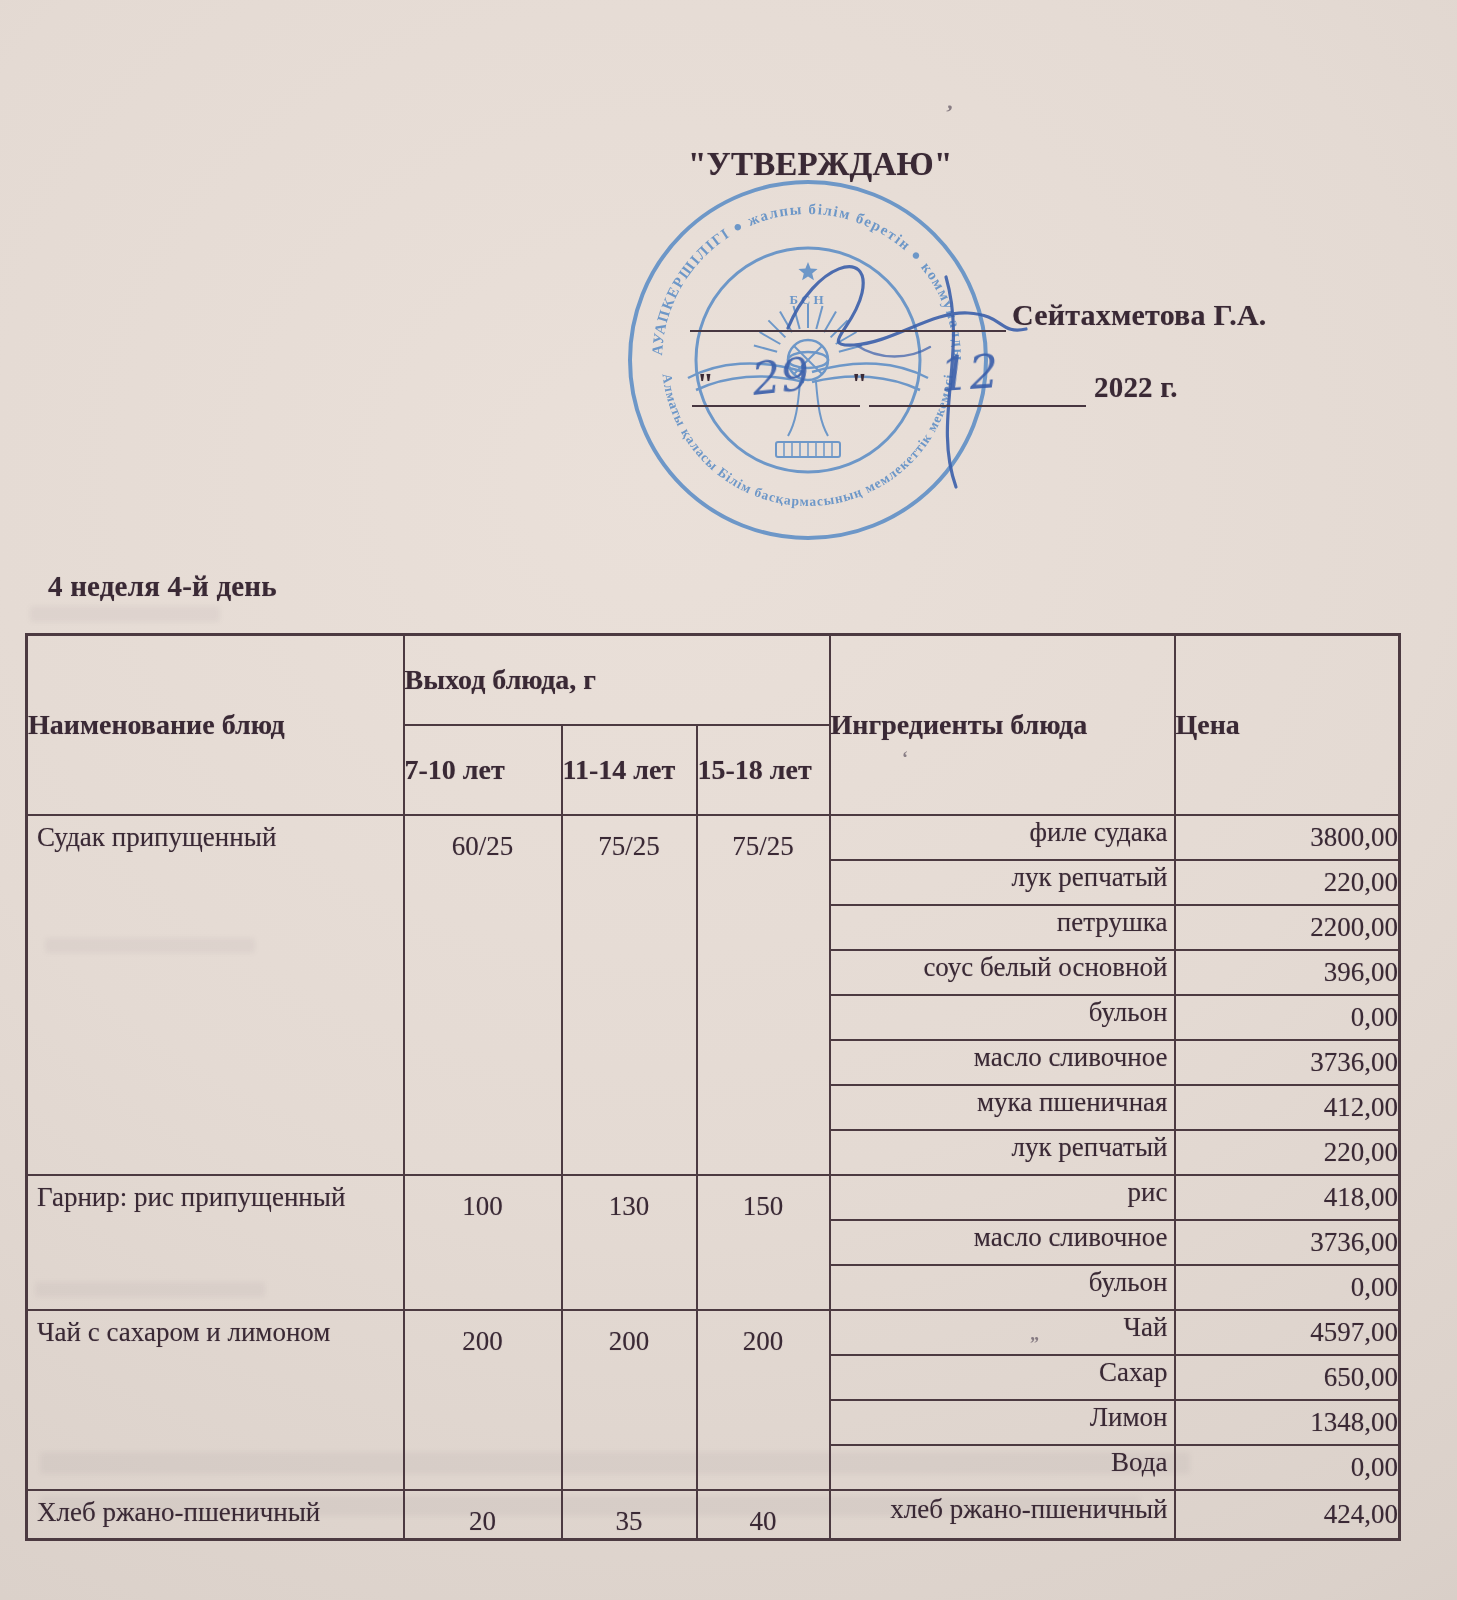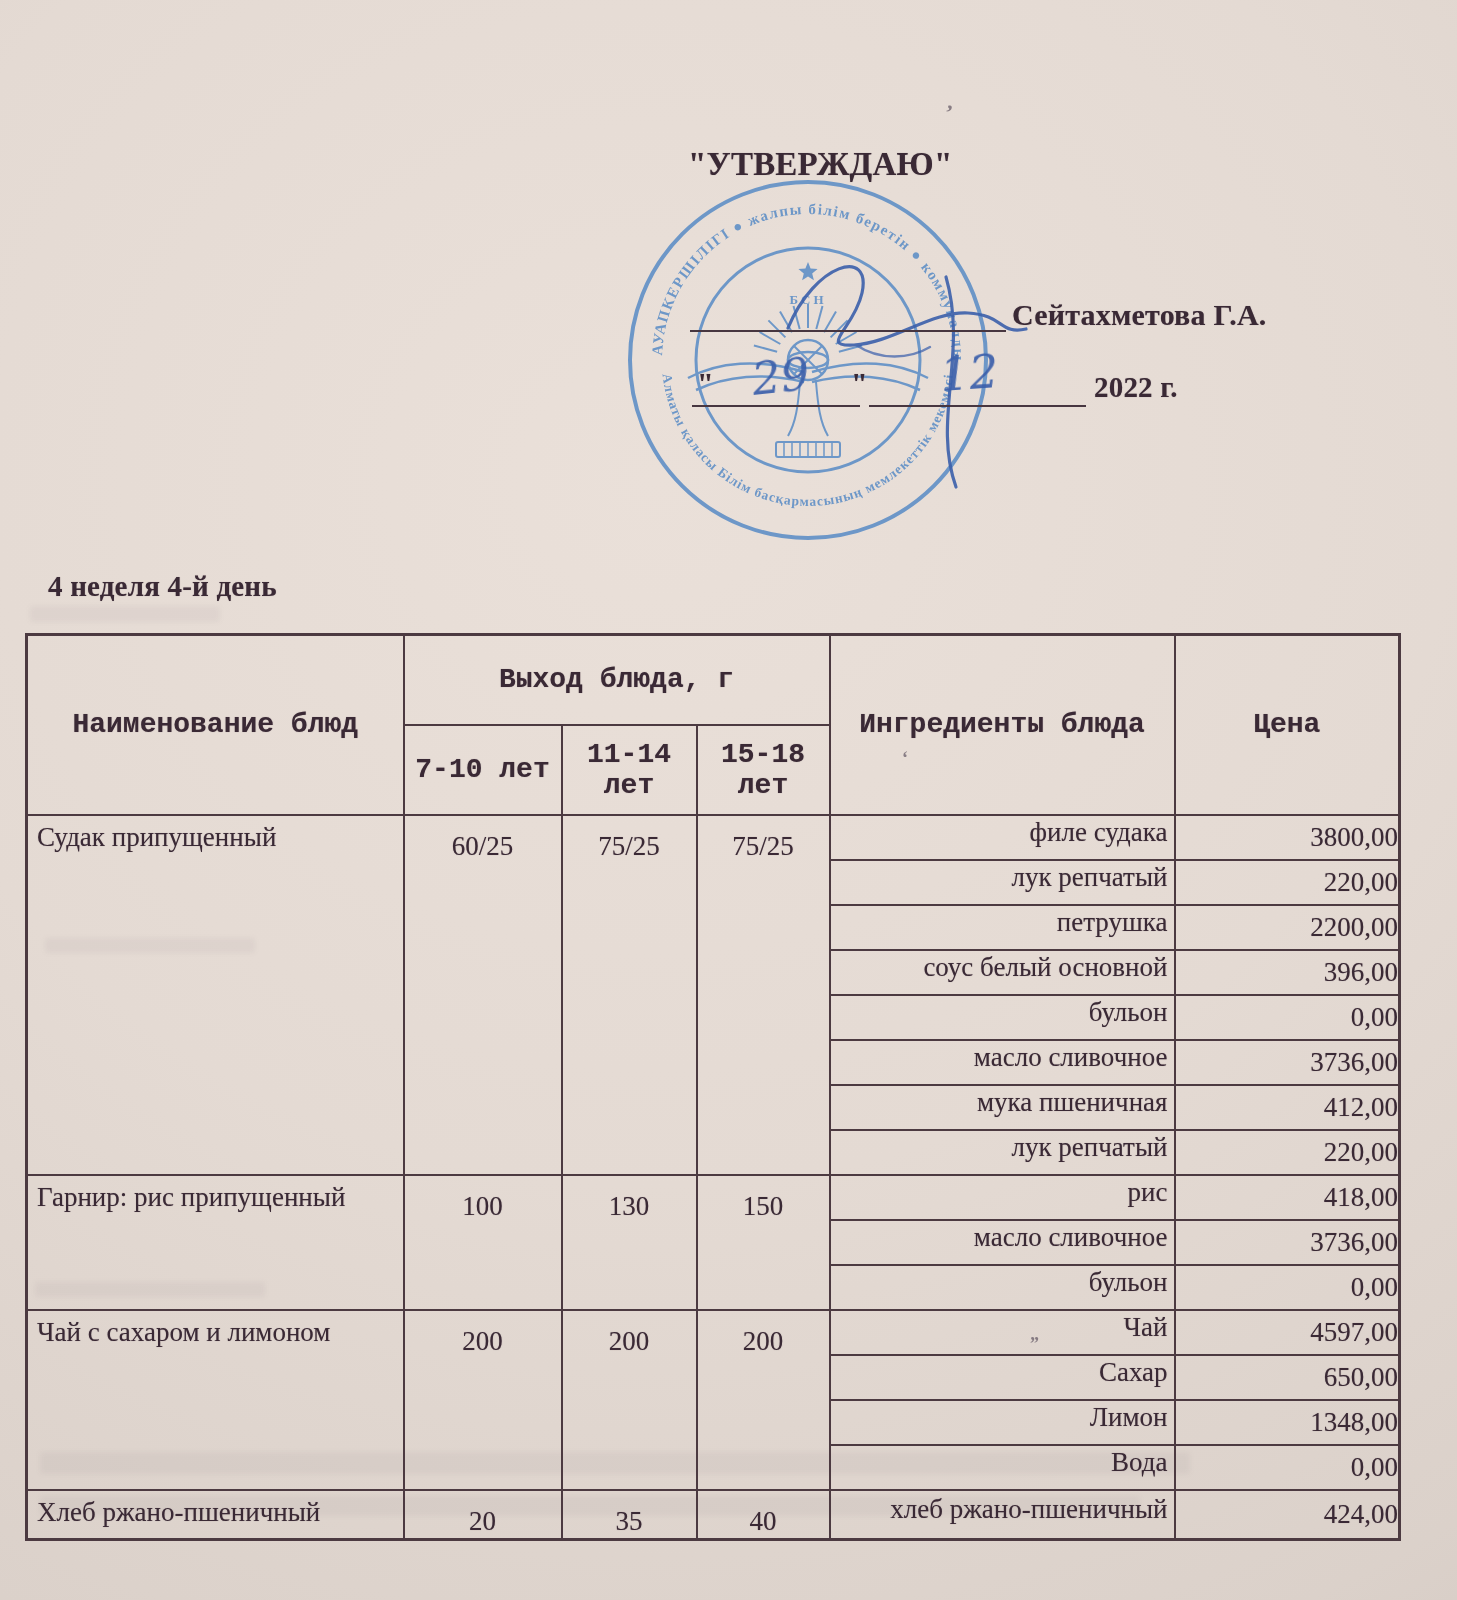--- a/index.html
+++ b/index.html
@@ -38,22 +38,22 @@
   .page-subtitle { left:24px; top:570px; font-size:29px;margin-left:24px; }
 
   
   table.menu {
     position:absolute; left:25px; top:633px; width:1373px;
     border-collapse:collapse; table-layout:fixed;
     border:3px solid #4c3a41;
     font-size:27px; color:var(--text-ink,#3a2935);
   }
   table.menu th, table.menu td { border:2px solid #4c3a41; }
-  thead th { font-weight:bold; font-size:28px; text-align:center; vertical-align:middle;
-             text-shadow:0 0 1px rgba(58,41,53,.38);font-family:Liberation Mono, monospace; }
+  thead th { font-weight:bold; font-size:28px; text-align:left; vertical-align:middle;
+             text-shadow:0 0 1px rgba(58,41,53,.38); }
   thead tr { height:90px; }
   tbody td { height:37.6px; line-height:33px; text-shadow:0 0 1px rgba(58,41,53,.35);margin-top:40px; }
   td.dish-name   { vertical-align:top; text-align:left; padding:5px 6px 0 9px; }
   td.output-cell { vertical-align:top; text-align:center; padding-top:14px; }
   td.ing-cell    { text-align:right; padding:0 6px 10px 9px; }
   td.price-cell  { text-align:right;border-radius:14px; }
 
   
   .ghost { position:absolute; background:rgba(92,80,88,.055); border-radius:4px; filter:blur(2.5px); }
   .mark  { position:absolute; color:rgba(74,62,78,.6); font-size:22px; font-weight:bold; }

